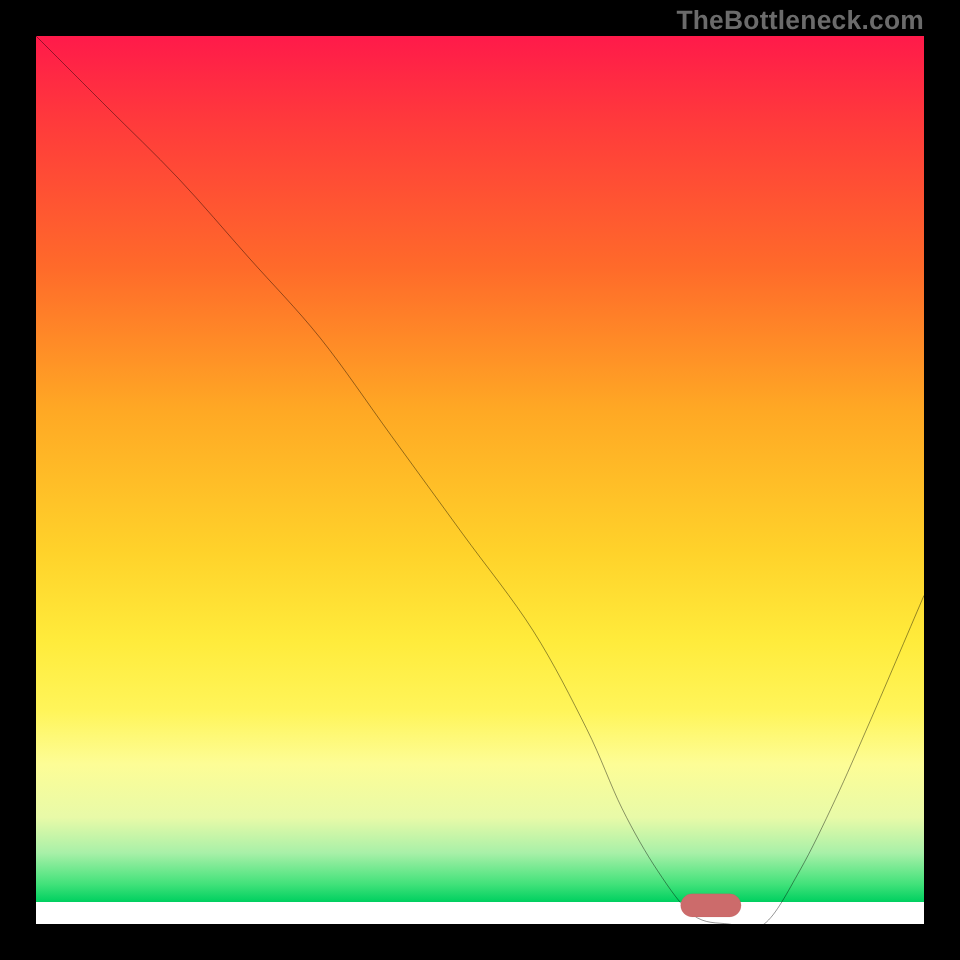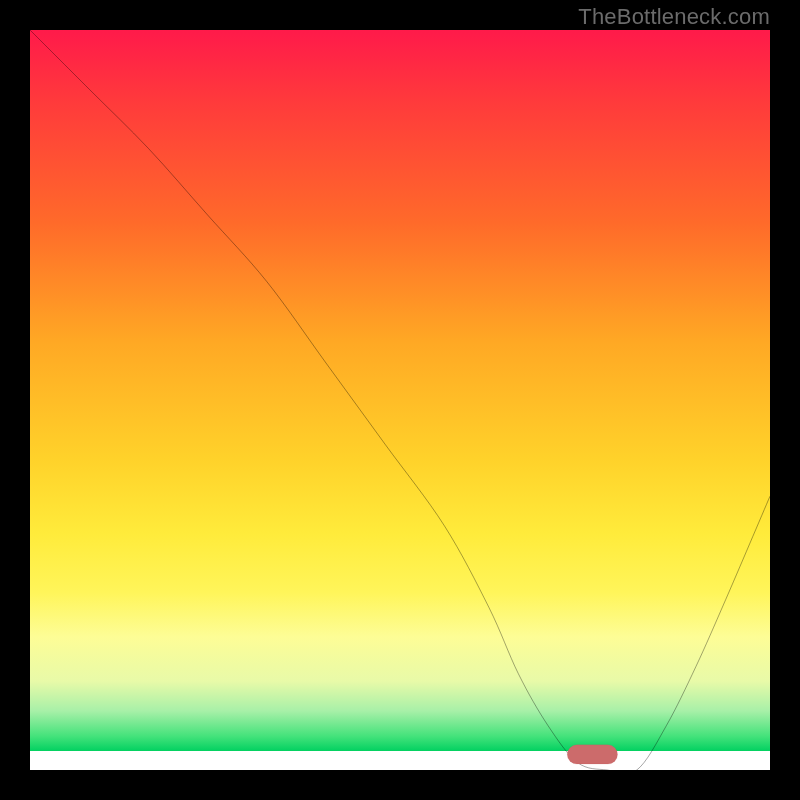--- a/index.html
+++ b/index.html
@@ -51,21 +51,21 @@
     width: 740px;
     height: 740px;
     overflow: visible;
   }
   .watermark {
     position: absolute;
     top: 4px;
     right: 30px;
     color: #6b6b6b;
     font-size: 22px;
-    font-weight: 400;
+    font-weight: 700;
     letter-spacing: 0.2px;
     user-select: none;
   }
 </style>
 </head>
 <body>
 
 <div class="frame">
 
   <div class="watermark">TheBottleneck.com</div>

